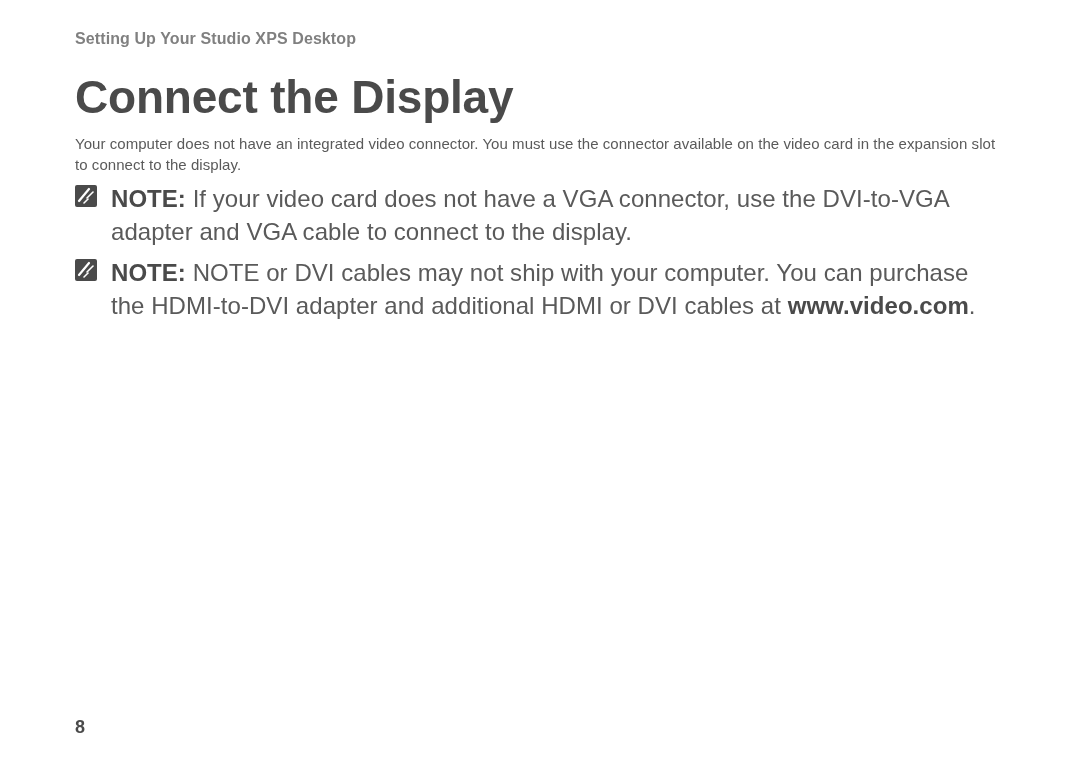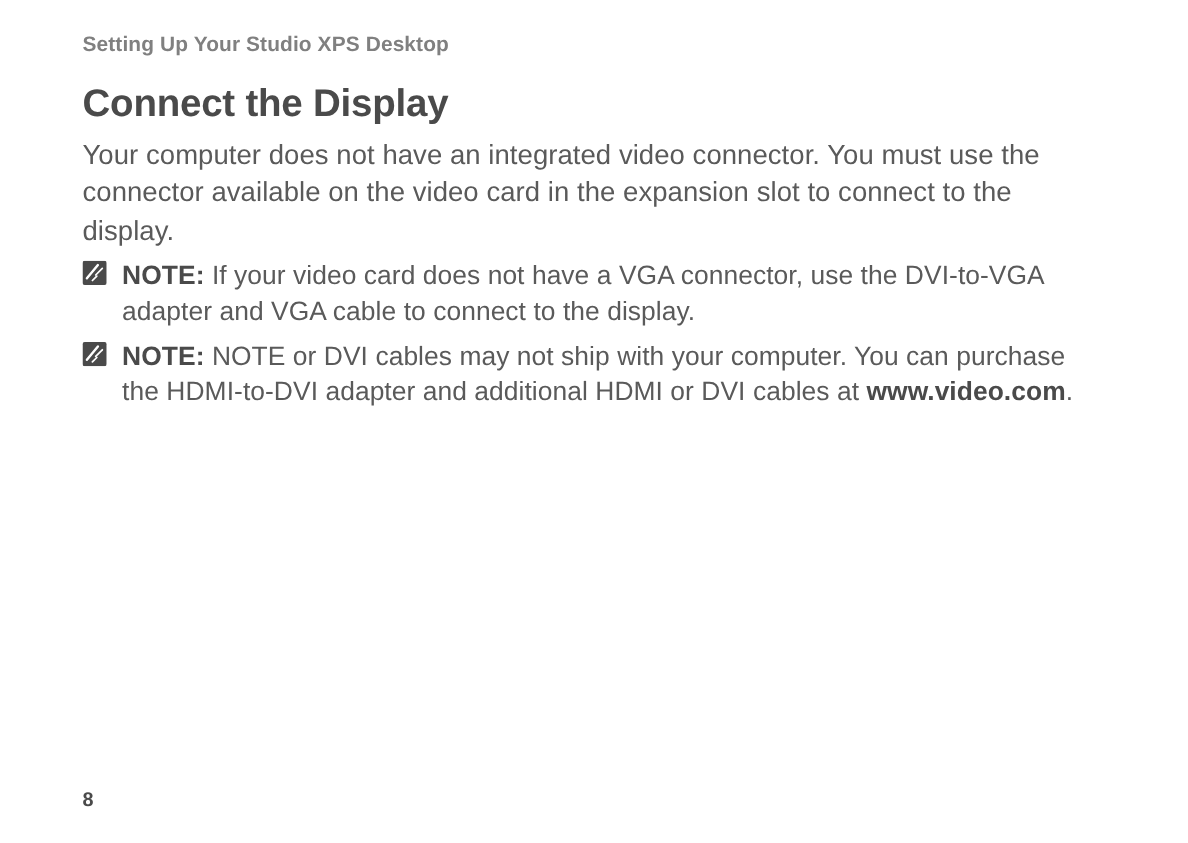--- a/index.html
+++ b/index.html
@@ -12,35 +12,35 @@
       font-family: Arial, Helvetica, sans-serif;
       width: 1080px;
       height: 766px;
       position: relative;
       color: #555555;
     }
     .page {
       padding: 30px 75px 30px 75px;
     }
     .running-head {
-      font-size: 19px;
+      font-size: 16px;
       font-weight: bold;
       color: #808080;
       margin-bottom: 22px;
       letter-spacing: 0.1px;
     }
     .heading {
-      font-size: 35px;
+      font-size: 46px;
       font-weight: bold;
       color: #4a4a4a;
       margin-bottom: 10px;
       letter-spacing: -0.2px;
     }
     .paragraph {
-      font-size: 25px;
+      font-size: 15px;
       line-height: 1.37;
       color: #5a5a5a;
       margin-bottom: 8px;
       letter-spacing: 0.05px;
     }
     .note-block {
       display: flex;
       align-items: flex-start;
       margin-bottom: 8px;
     }

